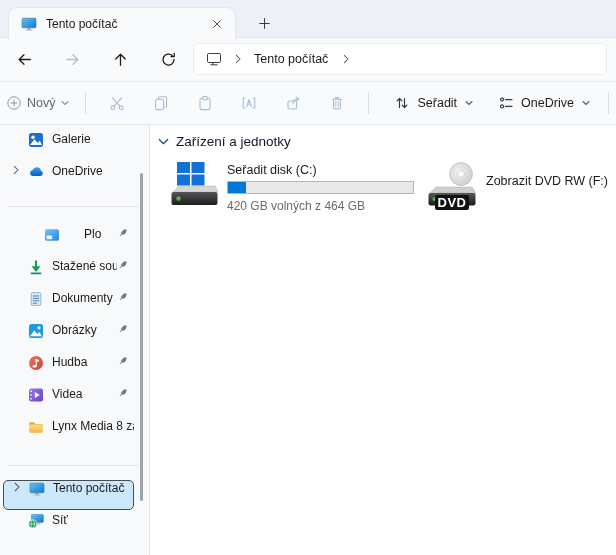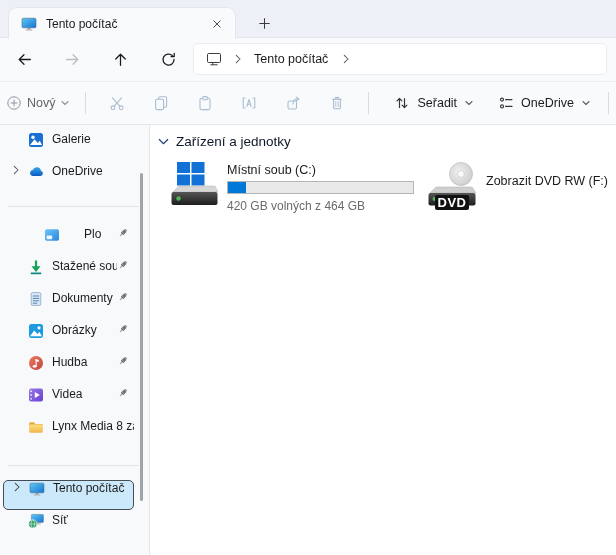--- a/index.html
+++ b/index.html
@@ -517,21 +517,21 @@
           <rect x="7" y="1" width="13" height="11" fill="#1271d6"></rect>
           <rect x="21.5" y="1" width="13" height="11" fill="#1271d6"></rect>
           <rect x="7" y="13.5" width="13" height="11" fill="#1271d6"></rect>
           <rect x="21.5" y="13.5" width="13" height="11" fill="#1271d6"></rect>
           <polygon points="3,31 9,25 45,25 48,31" fill="#d6d6d6" stroke="#b0b0b0" stroke-width="0.5"></polygon>
           <rect x="1.5" y="31" width="46" height="13" rx="2" fill="url(#hd)"></rect>
           <circle cx="8.5" cy="37.5" r="2.2" fill="#53b357"></circle>
         </svg>
       </span>
       <div class="drive-info">
-        <div class="drive-name">Místní soub (C:)</div>
+        <div class="drive-name">Seřadit disk (C:)</div>
         <div class="usage-bar">
           <div class="usage-fill" style="width: 9.5%;"></div>
         </div>
         <div class="drive-free">420 GB volných z 464 GB</div>
       </div>
     </div>
 
     <div class="drive-dvd">
       <div class="dvd-iconwrap">
         <svg width="52" height="50" viewBox="0 0 52 50">

